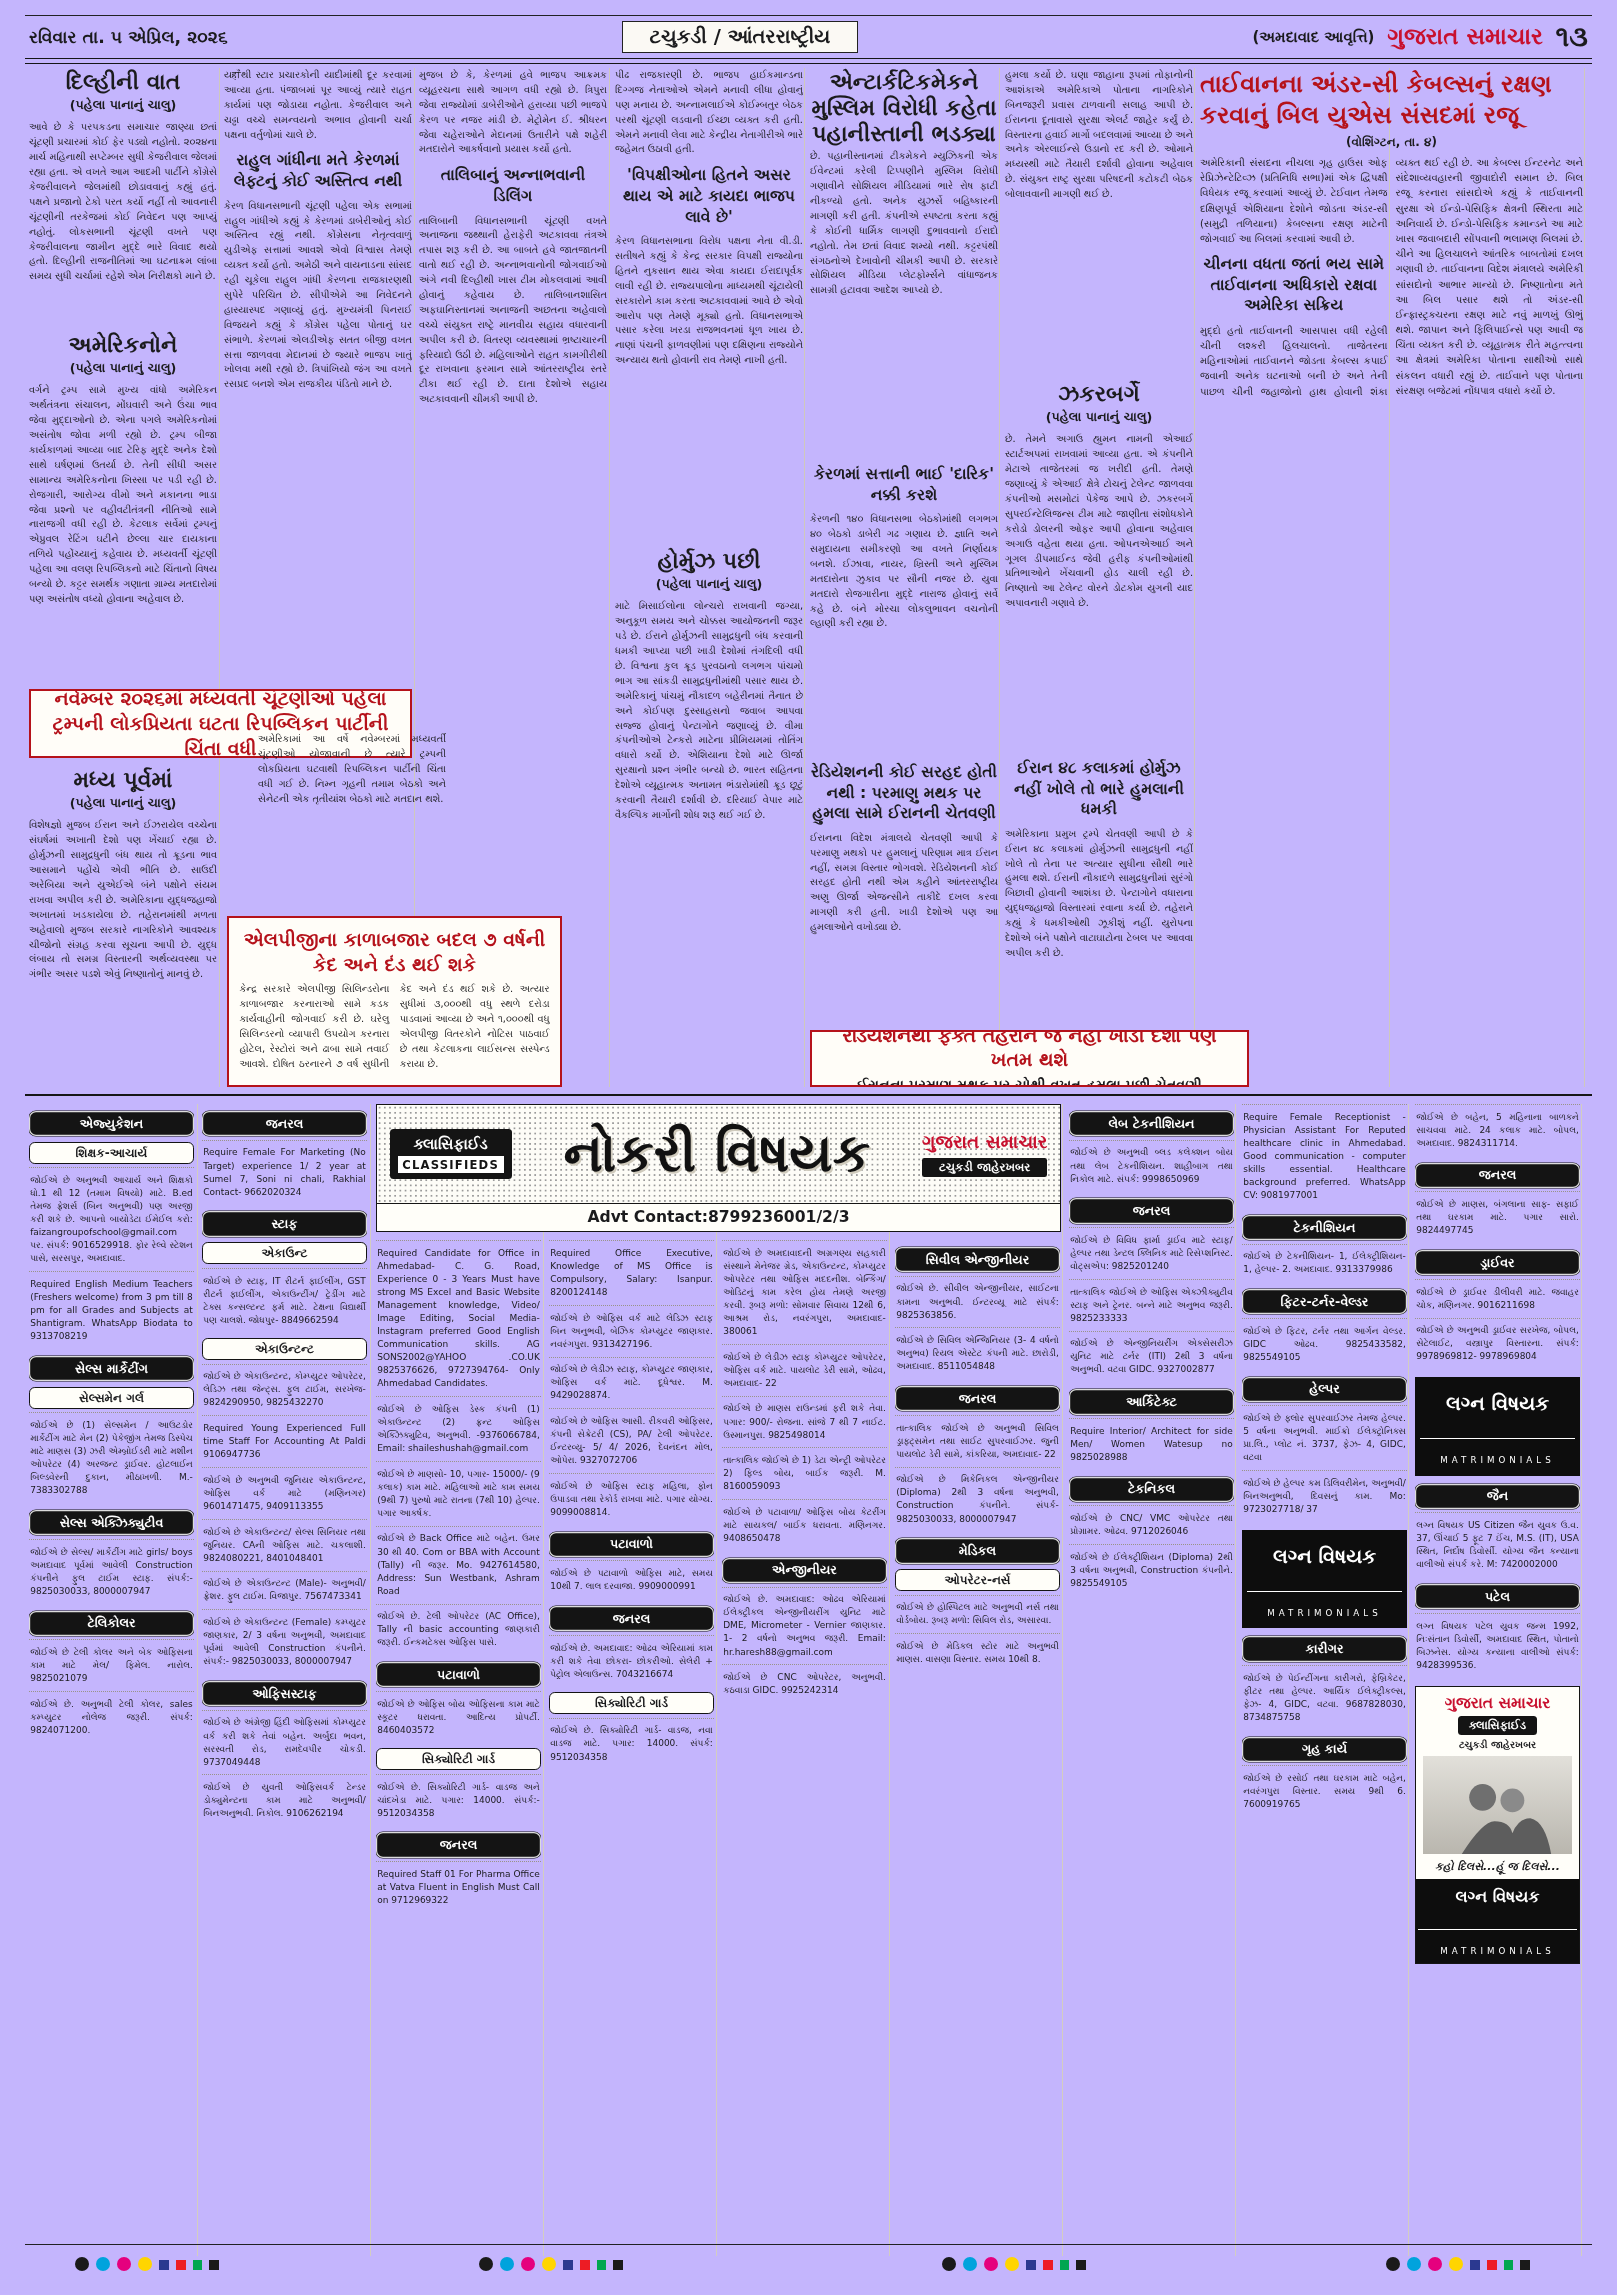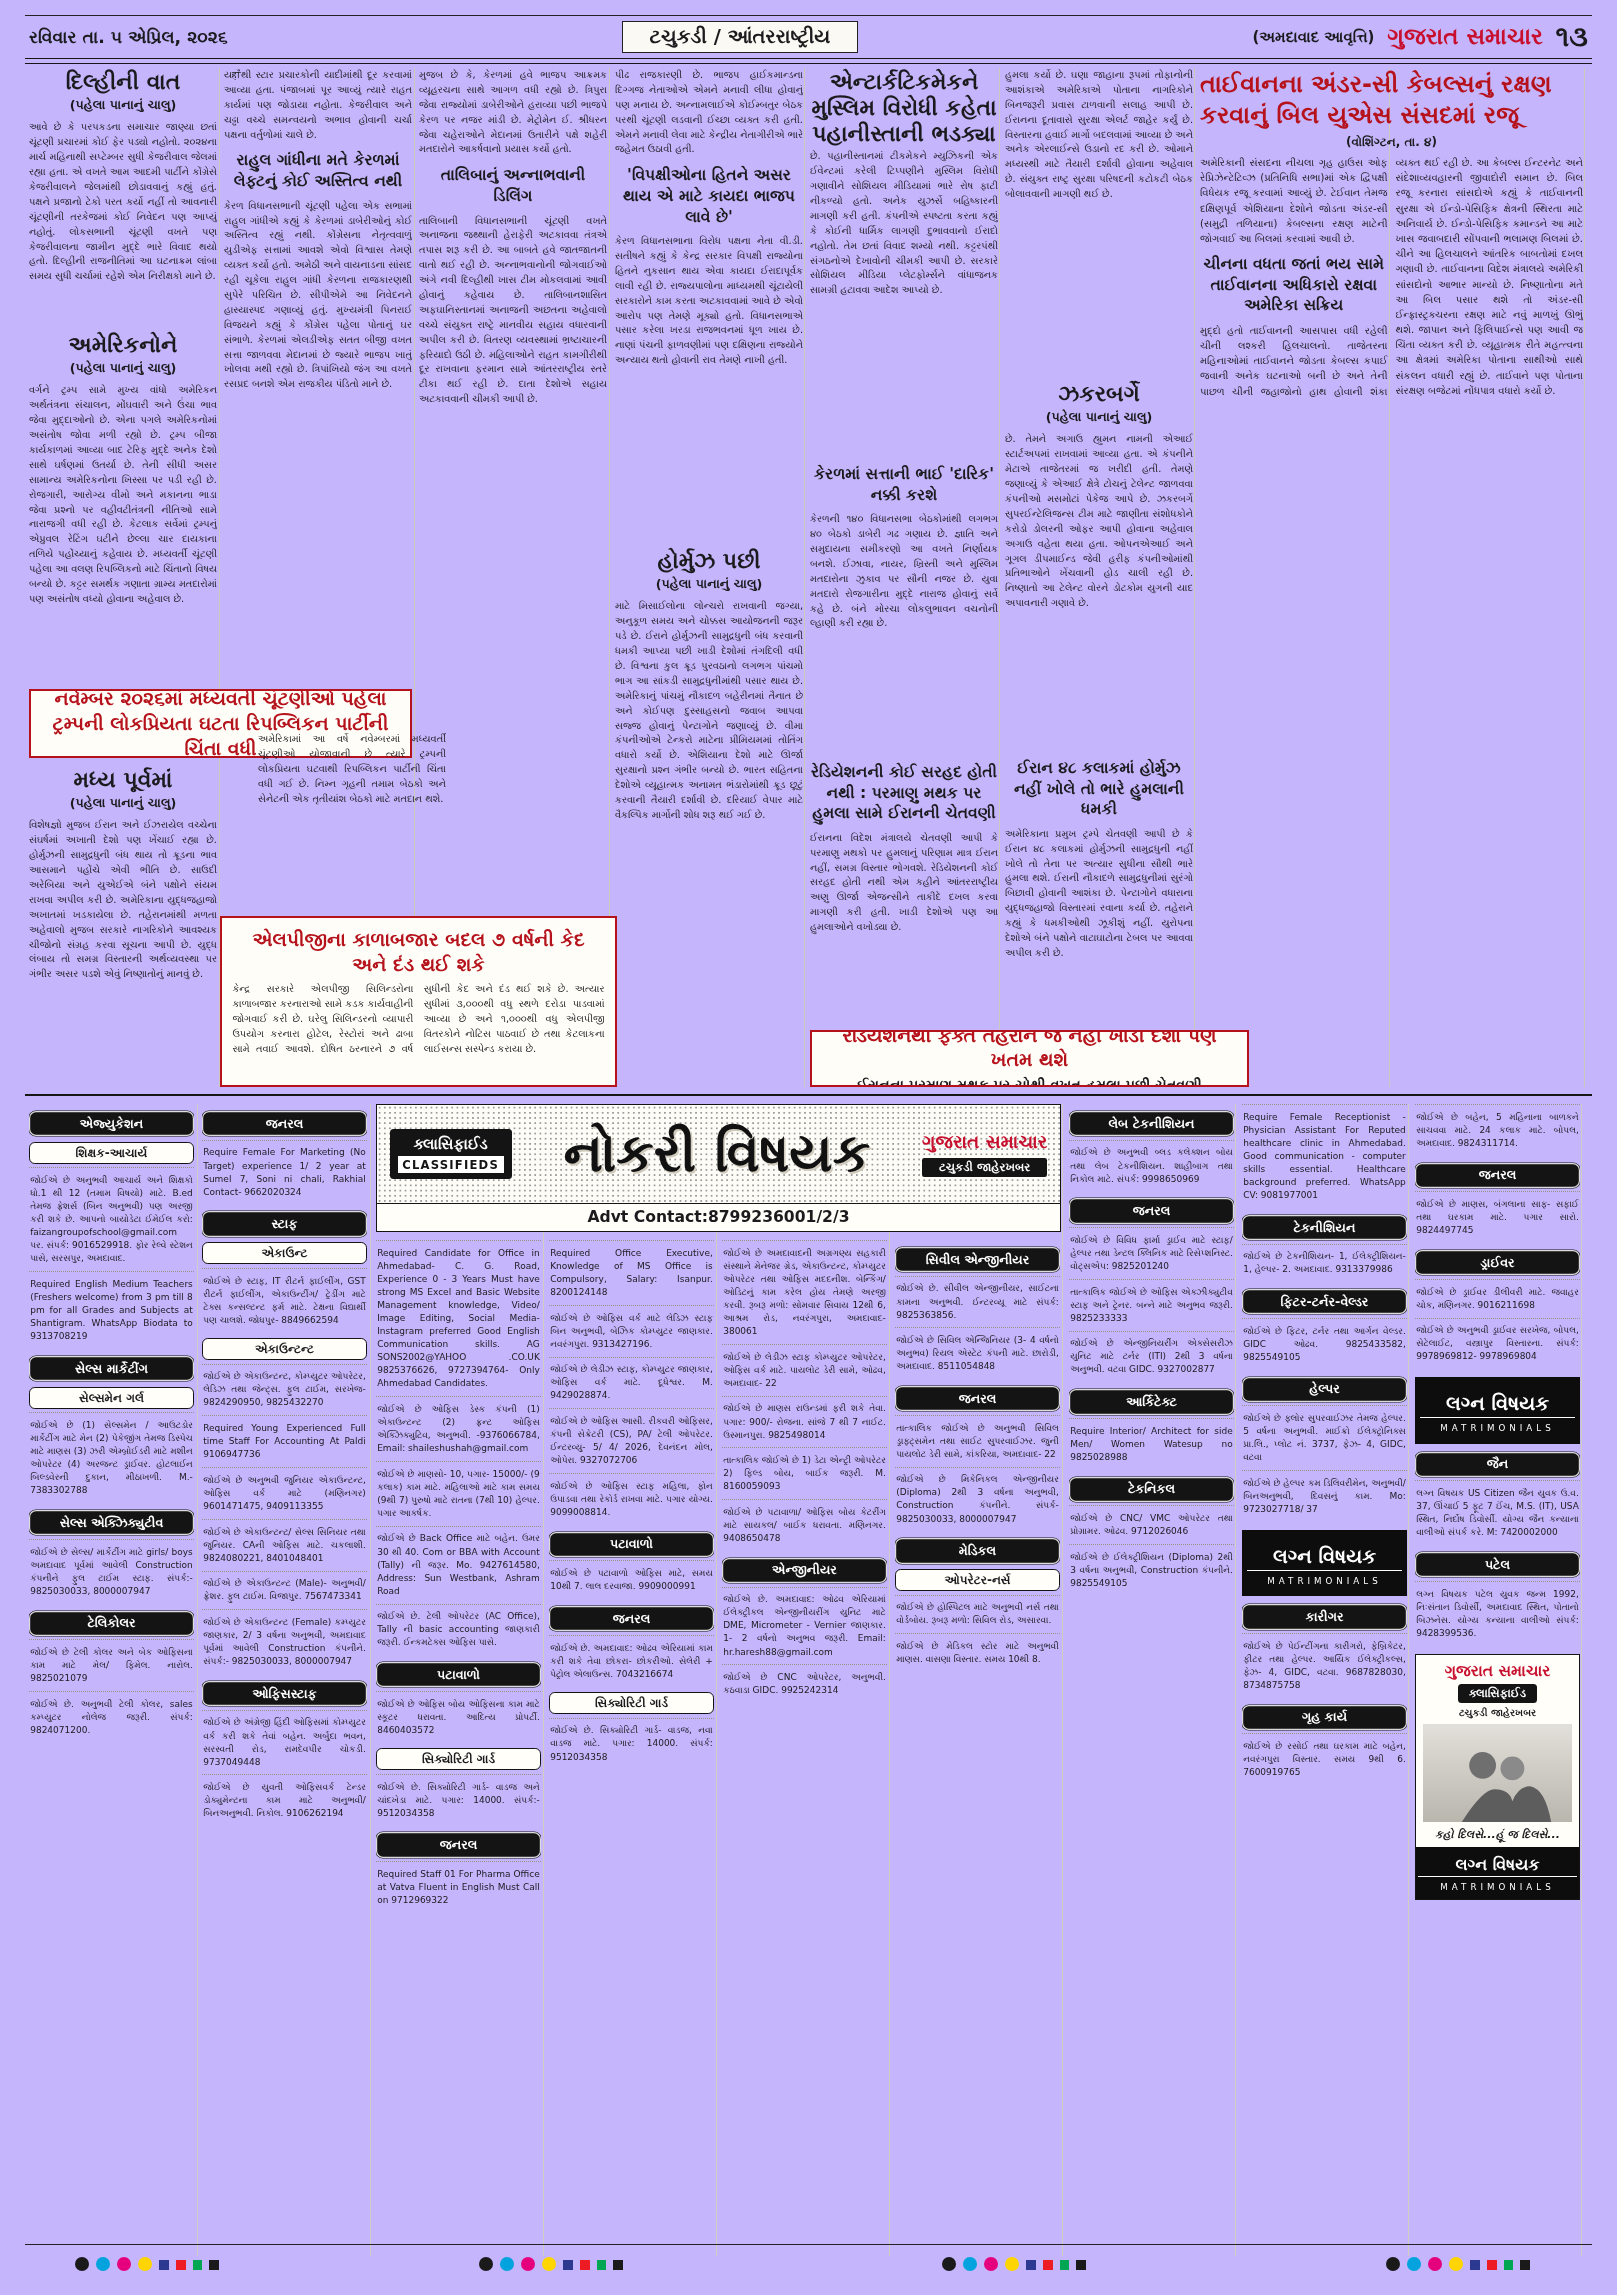--- a/index.html
+++ b/index.html
@@ -34,21 +34,21 @@
   .b7{justify-content:flex-start;padding:9.2px 10.4px;}
   .b7 .nb-flow{columns:2;column-gap:10.4px;margin-top:5.8px;}
   .b18 .nb-flow{columns:2;column-gap:8px;}
   .b18 .p-body{font-size:10px;}
   .b1{left:0;top:0;width:188px;height:263px;}
   .b2{left:0;top:263px;width:188px;height:352px;}
   .b3{left:0;top:621px;width:383px;height:69px;}
   .b4{left:0;top:698px;width:188px;height:321px;}
   .b5{left:195px;top:0;width:188px;height:615px;}
   .b6{left:195px;top:664px;width:188px;height:144px;margin-left:34px;}
-  .b7{left:191px;top:848px;width:397px;height:171px;}
+  .b7{left:198px;top:848px;width:335px;height:171px;}
   .b8{left:390px;top:0;width:188px;height:842px;}
   .b9{left:586px;top:0;width:188px;height:479px;}
   .b10{left:586px;top:479px;width:188px;height:540px;}
   .b11{left:781px;top:0;width:188px;height:388px;}
   .b12{left:781px;top:388px;width:188px;height:298px;}
   .b13{left:781px;top:686px;width:188px;height:270px;}
   .b14{left:781px;top:962px;width:439px;height:57px;padding:3.5px 8px;}
   .b15{left:976px;top:0;width:188px;height:312px;}
   .b16{left:976px;top:312px;width:188px;height:370px;}
   .b17{left:976px;top:682px;width:188px;height:275px;}
@@ -63,21 +63,21 @@
   .ccol-6{left:866px;top:136px;height:1015px;}.ccol-7{left:1040px;}
   .ccol-8{left:1213px;}.ccol-9{left:1386px;}
   .csec{background:#141414;color:#fff;font-weight:bold;text-align:center;font-size:12.7px;
         padding:4.6px 2.3px;margin:7px 0 3.5px;border-radius:7px;
         box-shadow:inset 0 0 0 1.2px rgba(255,255,255,.85), 0 0 0 0.6px #141414;}
   .csub{border:1.7px solid #141414;border-radius:5.8px;font-weight:bold;text-align:center;
         font-size:12px;padding:2.9px 2.3px;margin:5.8px 0 3.5px;background:#fffef9;}
   .cad{border-top:1.2px dotted #9a9488;padding:5.8px 1.2px;font-size:9px;line-height:1.45;text-align:justify;}
   .cmat{background:#0d0d0d;color:#fff;text-align:center;padding:15px 4.6px 10.4px;margin:8px 0;}
   .cmat-t1{font-size:19.6px;font-weight:bold;}
-  .cmat-t2{letter-spacing:4px;font-size:8.7px;border-top:1.2px solid #fff;margin-top:2px;padding-top:5px;}
+  .cmat-t2{letter-spacing:4px;font-size:8.7px;border-top:1.2px solid #fff;margin-top:23px;padding-top:16px;}
   .cpromo{border:1.7px solid #141414;margin-top:8px;text-align:center;padding:7px 5.8px 0;background:#fffef9;}
   .cpromo-mast{color:#c8102e;font-size:15.6px;font-weight:bold;}
   .cpromo-label{background:#141414;color:#fff;display:inline-block;font-size:11.6px;font-weight:bold;
                 padding:2.3px 10.4px;margin:4.6px 0;border-radius:3.5px;}
   .cpromo-sub{font-size:9.8px;font-weight:bold;margin-bottom:4.6px;}
   .cpromo-photo{height:98px;background:linear-gradient(#e2e0da,#b9b6ae);margin:0 1.2px;}
   .cpromo-slogan{font-size:11px;font-weight:bold;font-style:italic;padding:5.8px 0;}
   .cpromo-foot{background:#0d0d0d;color:#fff;margin:0 -5.8px;padding:8px 2.3px 7px;}
   .cpromo-foot .cmat-t1{font-size:16px;}
   

